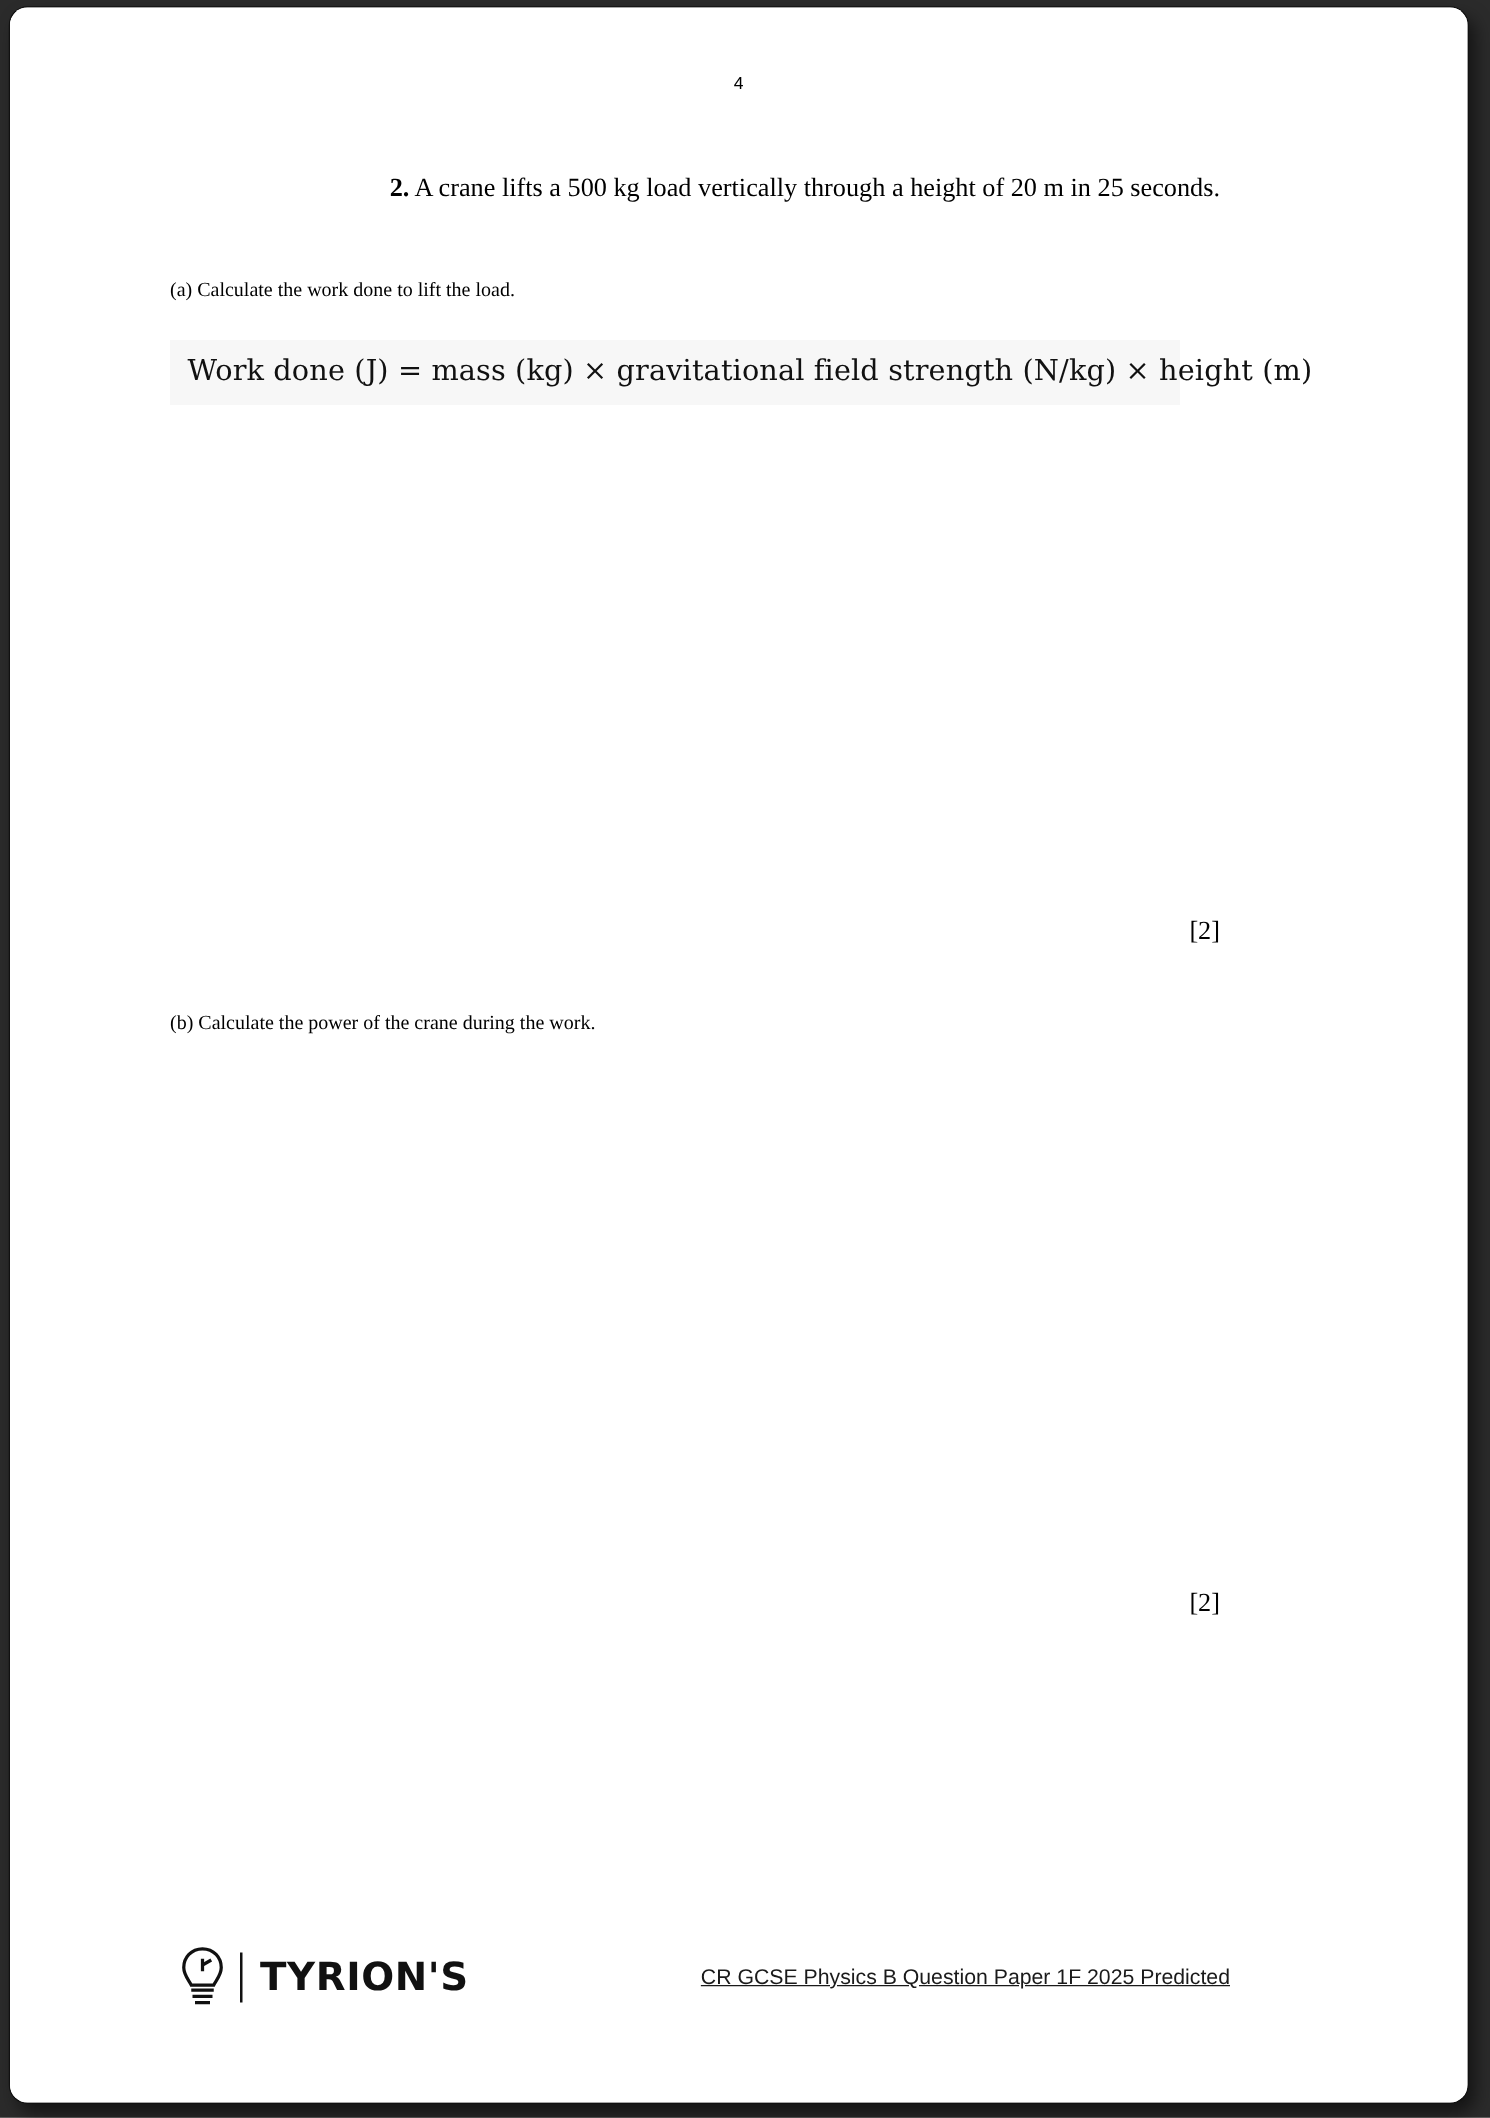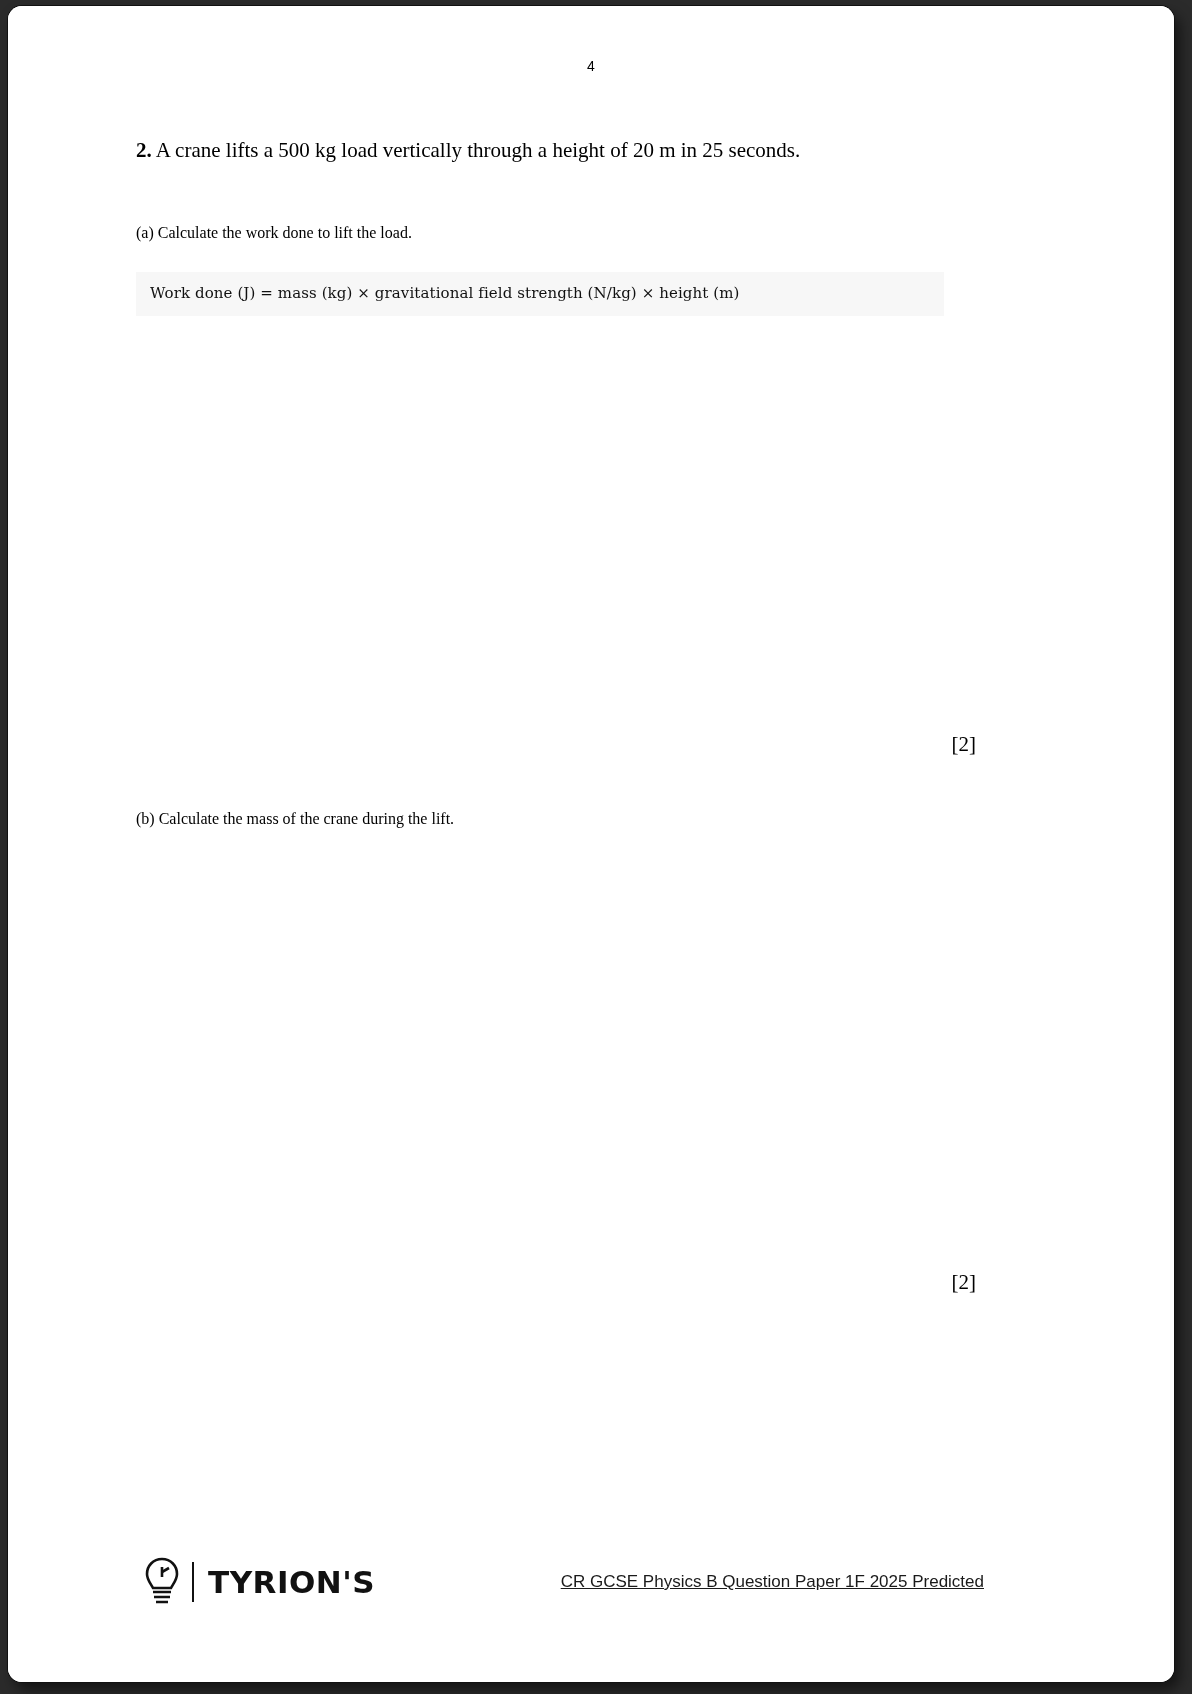--- a/index.html
+++ b/index.html
@@ -45,20 +45,21 @@
     position: absolute;
     left: 128px;
     top: 130px;
     width: 840px;
   }
   .q-stem {
     font-size: 21px;
     line-height: 1.35;
     color: #000000;
     margin: 0 0 0 0;
+    text-align: right;
   }
   .q-stem .qnum {
     font-weight: bold;
   }
   .part {
     font-size: 16px;
     line-height: 1.35;
     color: #000000;
   }
   .part-a {
@@ -75,21 +76,21 @@
   }
   .formula-box {
     margin-top: 28px;
     background: #f7f7f7;
     padding: 12px 14px 14px 14px;
     width: 808px;
     box-sizing: border-box;
   }
   .formula {
     font-family: "DejaVu Serif", serif;
-    font-size: 15px;
+    font-size: 23px;
     color: #111111;
     white-space: nowrap;
     letter-spacing: 0.1px;
   }
   .marks {
     position: absolute;
     right: 0;
     font-size: 21px;
     color: #000000;
   }
@@ -158,21 +159,21 @@
 
       <div class="part part-a">(a) Calculate the work done to lift the load.</div>
 
 
       <div class="formula-box">
         <div class="formula">Work done (J) = mass (kg) × gravitational field strength (N/kg) × height (m)</div>
       </div>
 
       <div class="marks marks-a">[2]</div>
 
-      <div class="part part-b">(b) Calculate the mass of the crane during the lift.</div>
+      <div class="part part-b">(b) Calculate the power of the crane during the work.</div>
 
       <div class="marks marks-b">[2]</div>
 
     </div>
 
     <div class="footer">
       <div class="brand">
         <div class="brand-mark">
           <svg width="40" height="52" viewBox="0 0 40 52" xmlns="http://www.w3.org/2000/svg">
             <path d="M20 3 C11 3 5 10 5 18 C5 24 9 28 11 32 L29 32 C31 28 35 24 35 18 C35 10 29 3 20 3 Z" fill="none" stroke="#111111" stroke-width="2.6"></path>

